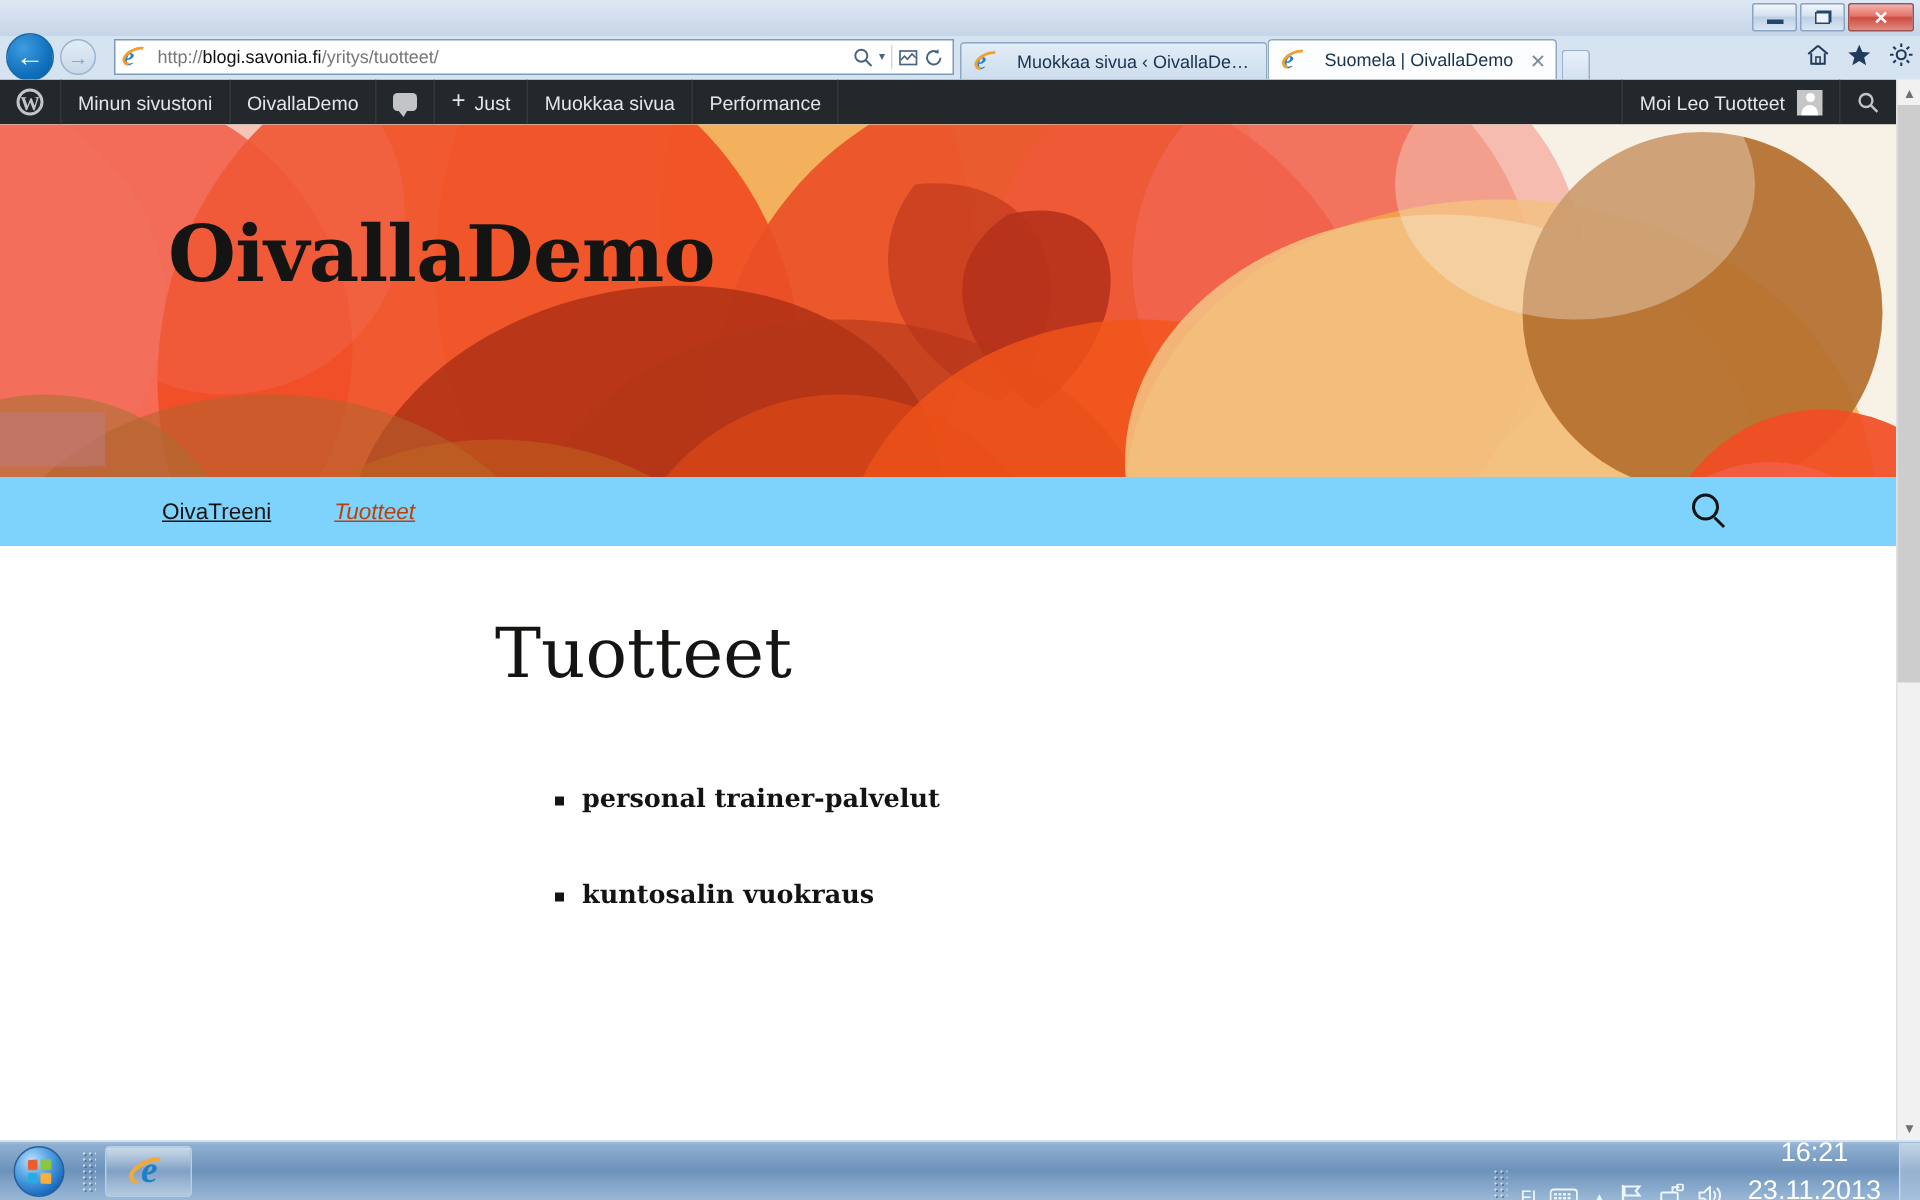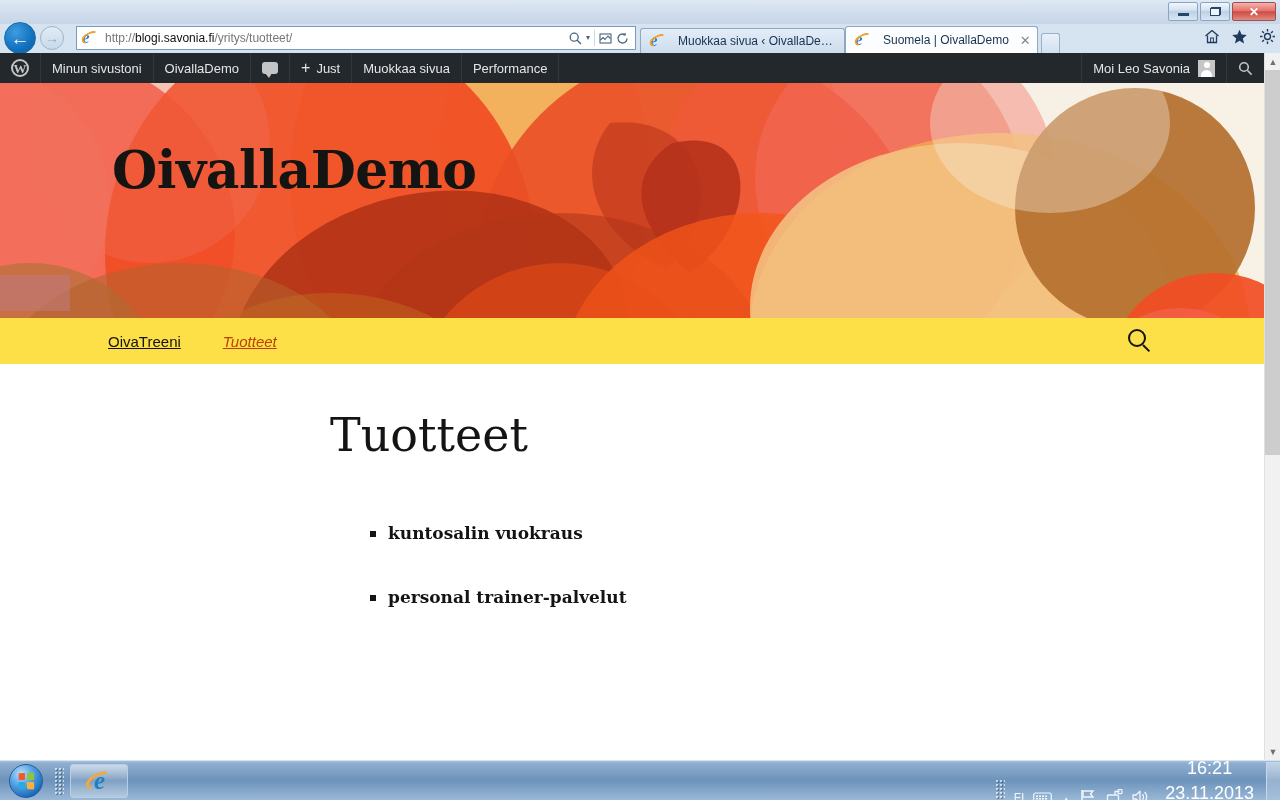--- a/index.html
+++ b/index.html
@@ -178,21 +178,21 @@
     font-family: "DejaVu Serif", serif; font-weight: bold;
     font-size: 52px; color: #141412; line-height: 1.05; letter-spacing: -0.5px;
   }
   .site-desc {
     font-family: "Liberation Sans", sans-serif; font-style: italic;
     font-size: 19px; color: #141412; margin-top: 16px;
   }
 
   
   .navbar {
-    height: 46px; background: #fde047; position: relative;
+    height: 46px; background: #7dd3fc; position: relative;
     display: flex; align-items: center; padding-left: 108px;
   }
   .nav-link {
     font-family: "Liberation Sans", sans-serif; font-size: 15px;
     color: #141412; margin-right: 42px; white-space: nowrap;
   }
   .nav-link.current { color: #bc4109; font-style: italic; }
   .nav-search-icon {
     position: absolute; right: 112px; top: 50%; transform: translateY(-50%);
     width: 24px; height: 24px;
@@ -454,21 +454,21 @@
       </div>
       <div class="ab-item">
         <span>Muokkaa sivua</span>
       </div>
       <div class="ab-item">
         <span>Performance</span>
       </div>
       <div class="ab-spacer"></div>
       <div class="ab-right">
         <div class="ab-item">
-          <span>Moi Leo Savonia</span>
+          <span>Moi Leo Tuotteet</span>
           <span class="ab-avatar">
             <span class="ab-avatar-inner"></span>
           </span>
         </div>
         <div class="ab-item">
           <svg class="icon" width="15" height="15" viewBox="0 0 15 15">
             <circle cx="6" cy="6" r="4.3" fill="none" stroke="#c3c4c6" stroke-width="1.6"></circle>
             <line x1="9.3" y1="9.3" x2="13.6" y2="13.6" stroke="#c3c4c6" stroke-width="1.6"></line>
           </svg>
         </div>
@@ -528,22 +528,22 @@
       <span class="nav-search-icon">
         <span class="ring"></span>
         <span class="handle"></span>
       </span>
     </div>
 
     <div class="content">
       <div class="entry">
         <h1 class="entry-title">Tuotteet</h1>
         <ul class="entry-list">
+          <li>personal trainer-palvelut</li>
           <li>kuntosalin vuokraus</li>
-          <li>personal trainer-palvelut</li>
         </ul>
       </div>
     </div>
   </div>
 
   <div class="page-scrollbar">
     <div class="sb-arrow">▲</div>
     <div class="sb-thumb"></div>
     <div class="sb-arrow bottom">▼</div>
   </div>

